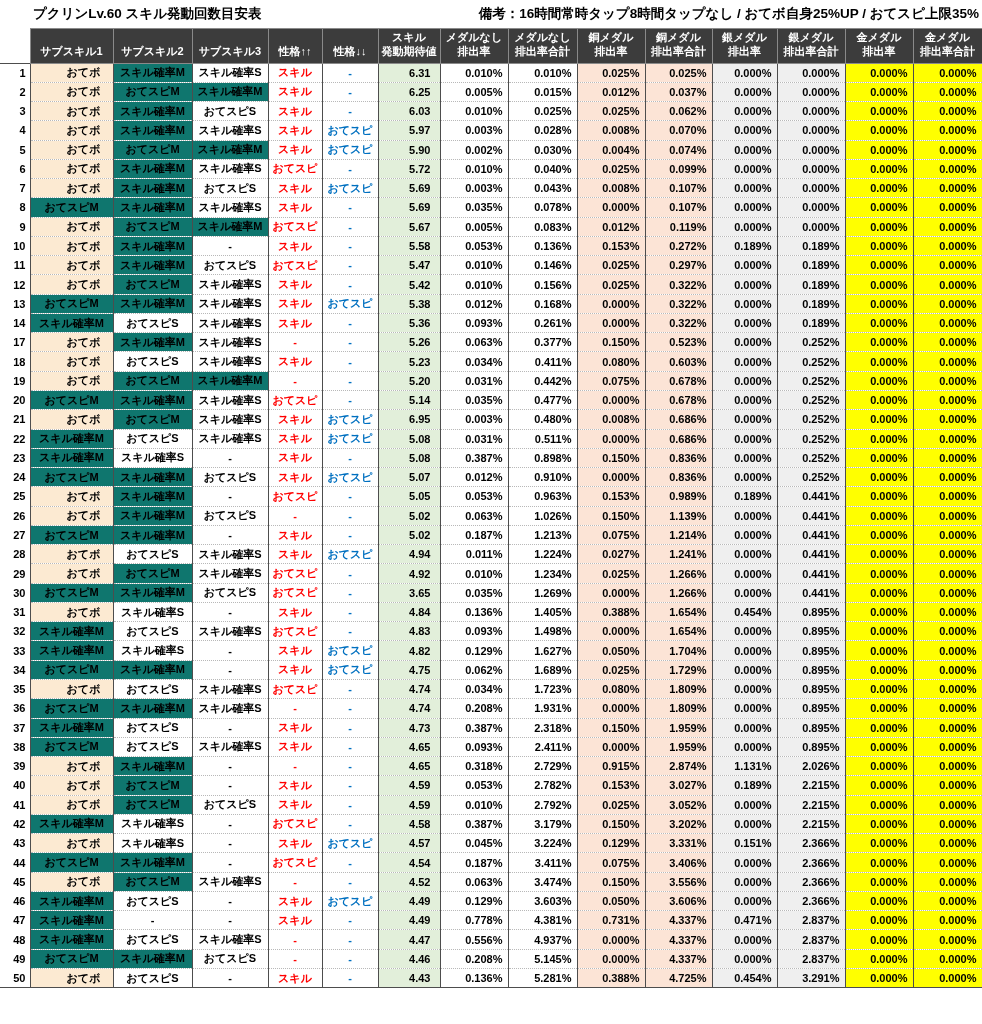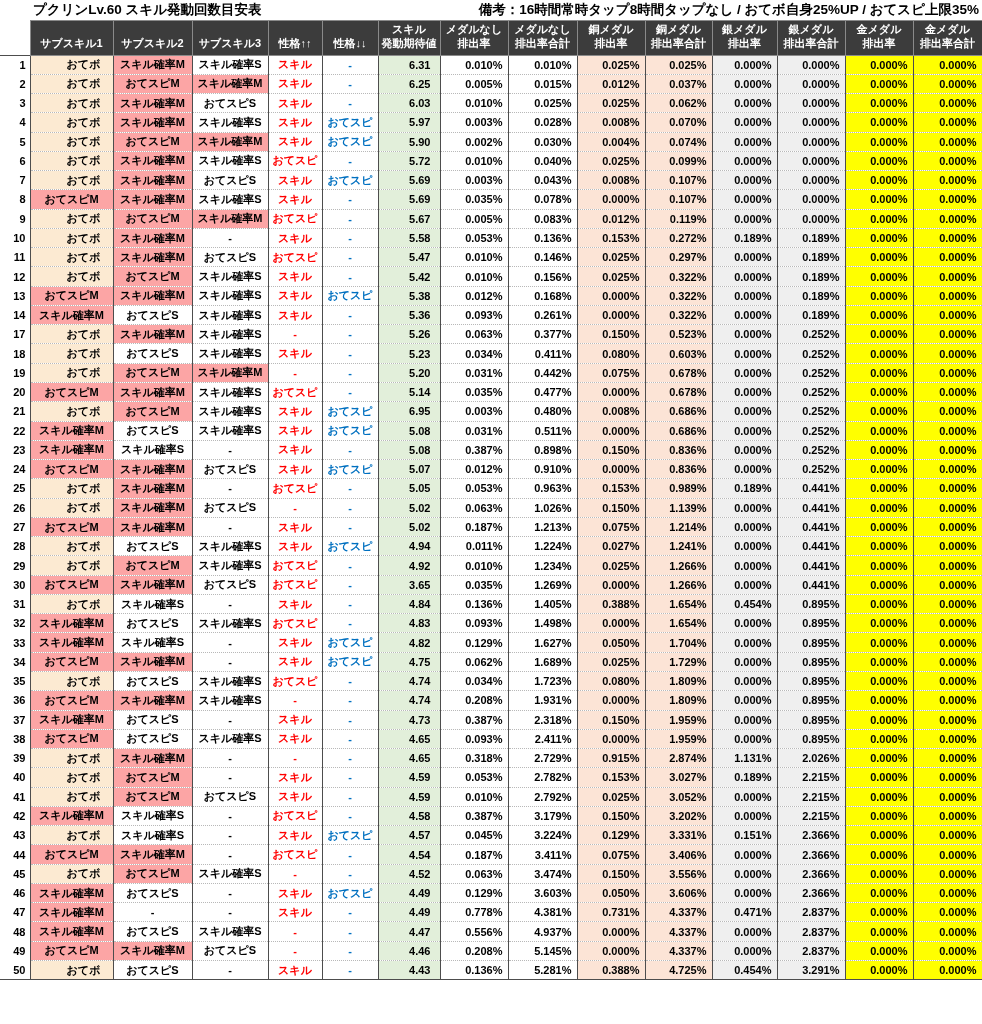--- a/index.html
+++ b/index.html
@@ -2,42 +2,42 @@
 <html><head>
 <meta charset="utf-8">
 <style>
   html,body{margin:0;padding:0;}
   body{
     width:982px;height:1024px;overflow:hidden;background:#fff;
     font-family:"Liberation Sans","DejaVu Sans",sans-serif;
     -webkit-font-smoothing:antialiased;
   }
   .titlebar{
-    height:20px;display:flex;justify-content:space-between;align-items:center;
+    height:28px;display:flex;justify-content:space-between;align-items:center;
     padding:0 3px 0 33px;box-sizing:border-box;
   }
   .titlebar .t{font-size:13.5px;font-weight:700;color:#000;white-space:nowrap;}
   table{border-collapse:collapse;table-layout:fixed;width:982px;}
   th{
     background:#3c3c3c;color:#fff;font-size:11px;font-weight:700;
     text-align:center;vertical-align:bottom;height:32px;box-sizing:border-box;
     padding:2px 0 4px;line-height:1.25;border:1px solid #8a8a8a;white-space:nowrap;overflow:hidden;
   }
   th.numh{background:#fff;border:none;}
   td{
     box-sizing:border-box;height:19.28px;font-size:11px;font-weight:700;color:#000;
     padding:0 3px;border-left:1px solid #4d4d4d;border-right:1px solid #4d4d4d;
     border-top:1px dotted #b8b8b8;white-space:nowrap;overflow:hidden;background:#fff;
   }
   tbody tr:first-child td{border-top:1px solid #4d4d4d;}
   tbody tr:last-child td{border-bottom:1px solid #4d4d4d;}
   td.num-cell{border-left:none;border-top:none;border-bottom:none;text-align:right;padding-right:4px;background:#fff;}
   .skill-cell{text-align:center;}
   .bg-cream{background:#fcead2;padding-left:27px;}
-  .bg-blue{background:#fca5a5;margin-left:36px;}
+  .bg-blue{background:#0f766e;margin-left:36px;}
   .bg-white{background:#fff;}
   .nature-up{color:#ff0000;text-align:center;}
   .nature-down{color:#0070c0;text-align:center;}
   .expect{background:#e2efda;text-align:right;padding-right:9px;}
   .pct{text-align:right;padding-right:5px;}
   .bronze{background:#fce4d6;}
   .silver{background:#efefef;}
   .gold{background:#ffff00;}
 </style>
 </head>

